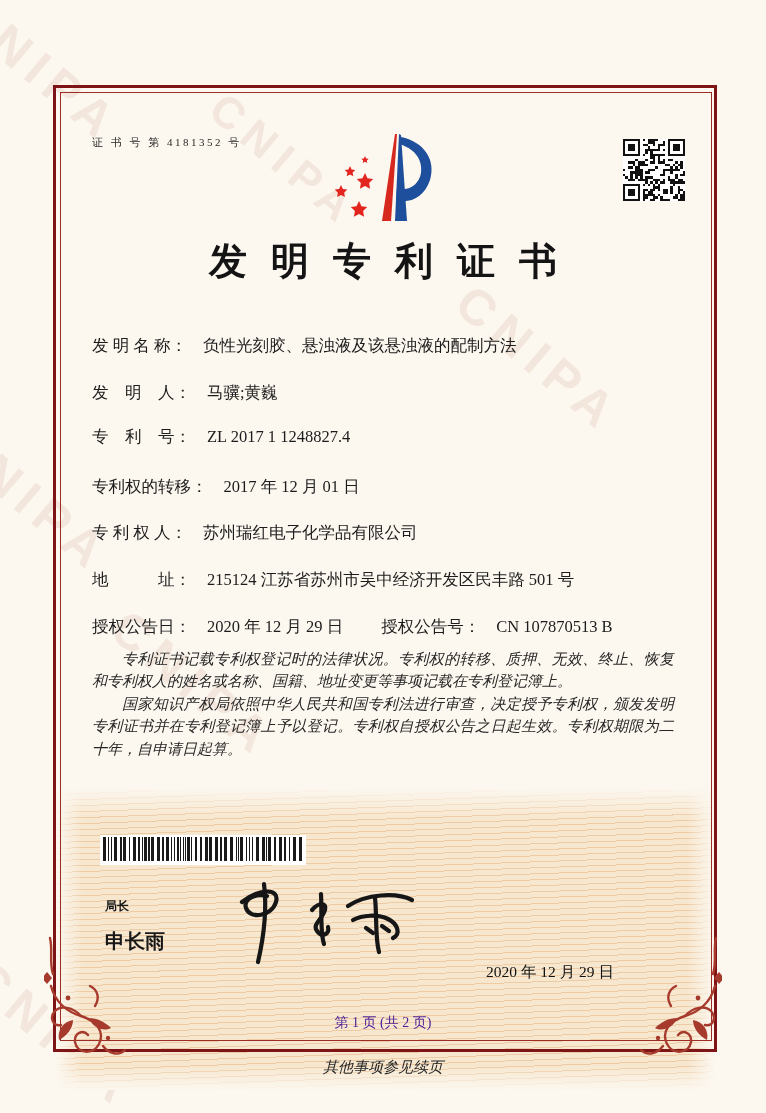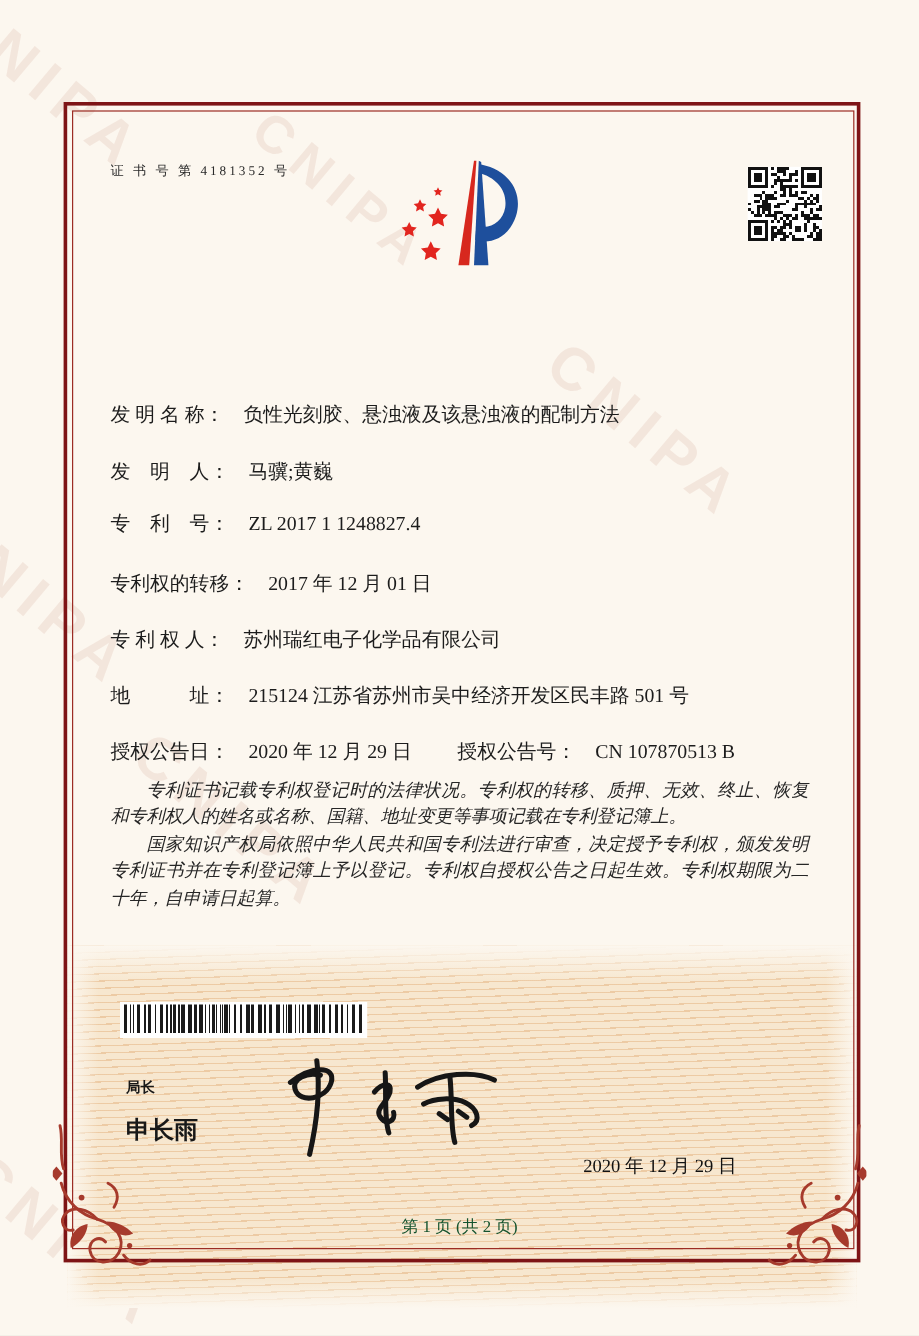--- a/index.html
+++ b/index.html
@@ -60,21 +60,21 @@
   
   .barcode{position:absolute; left:100px; top:835px; width:206px; height:30px;
     background:#fff; z-index:6; padding:2px 3px; box-sizing:border-box;}
   .signer-title{position:absolute; left:105px; top:898px; z-index:7;
     font-family:"Liberation Sans", sans-serif; font-weight:bold; font-size:12px; color:#181818;}
   .signer-name{position:absolute; left:105px; top:928px; z-index:7;
     font-family:"Liberation Sans", sans-serif; font-weight:bold; font-size:20px; color:#181818;}
   .signature{position:absolute; left:220px; top:880px; z-index:7;}
   .issue-date{position:absolute; left:486px; top:962px; z-index:7; font-size:15.5px; color:#111;}
   .page-no{position:absolute; left:0; top:1014px; width:100%; text-align:center;
-    z-index:7; font-size:14px; color:#14532d;}
+    z-index:7; font-size:14px; color:#4c1d95;}
   .footer-note{position:absolute; left:0; top:1058px; width:100%; text-align:center;
     z-index:7; font-size:15px; font-style:italic; color:#262626;}
   
   .flourish{position:absolute; z-index:8; width:86px; height:122px;}
   .flourish-right{left:636px; top:936px;}
   .flourish-left{left:44px; top:936px; transform:scaleX(-1);}
 </style>
 </head>
 <body>
 
@@ -320,20 +320,21 @@
         <rect x="2" y="2" width="3" height="3" fill="#111111"></rect>
         <rect x="18" y="0" width="7" height="7" fill="#111111"></rect>
         <rect x="19" y="1" width="5" height="5" fill="#ffffff"></rect>
         <rect x="20" y="2" width="3" height="3" fill="#111111"></rect>
         <rect x="0" y="18" width="7" height="7" fill="#111111"></rect>
         <rect x="1" y="19" width="5" height="5" fill="#ffffff"></rect>
         <rect x="2" y="20" width="3" height="3" fill="#111111"></rect>
       </svg>
   </div>
 
+  <div class="title">发明专利证书</div>
 
   <div class="rows">
     <div class="row row1">
       <span class="lbl">发 明 名 称：</span><span class="val">负性光刻胶、悬浊液及该悬浊液的配制方法</span>
     </div>
     <div class="row row2">
       <span class="lbl">发　明　人：</span><span class="val">马骥;黄巍</span>
     </div>
     <div class="row row3">
       <span class="lbl">专　利　号：</span><span class="val">ZL 2017 1 1248827.4</span>
@@ -424,20 +425,21 @@
       <path d="M133,40 C142,35 158,34 168,39 C178,44 181,54 173,58"></path>
       <path d="M146,48 l7,5"></path>
       <path d="M162,46 l7,5"></path>
     </svg>
   </div>
 
   <div class="issue-date">2020 年 12 月 29 日</div>
 
   <div class="page-no">第 1 页 (共 2 页)</div>
 
+  <div class="footer-note">其他事项参见续页</div>
 
   <div class="flourish flourish-right">
     <svg width="86" height="122" viewBox="0 0 86 122" fill="none" stroke="#a63a2c" stroke-width="2.4" stroke-linecap="round">
       <path d="M80,2 C77,14 81,26 77,38"></path>
       <path d="M78,42 l5,-6 5,6 -5,6 z" fill="#a63a2c" stroke="none"></path>
       <path d="M79,50 C75,66 63,76 49,80 C33,85 25,96 31,108 C37,119 53,118 55,106 C56,97 47,93 42,99"></path>
       <path d="M49,80 C57,71 69,69 75,75 C81,81 77,91 69,89"></path>
       <path d="M57,84 C67,86 73,94 71,104 C63,100 57,92 57,84 Z" fill="#a63a2c" stroke="none"></path>
       <path d="M41,82 C37,92 27,96 19,92 C25,86 33,82 41,82 Z" fill="#a63a2c" stroke="none"></path>
       <path d="M27,110 C21,118 11,120 5,114"></path>

